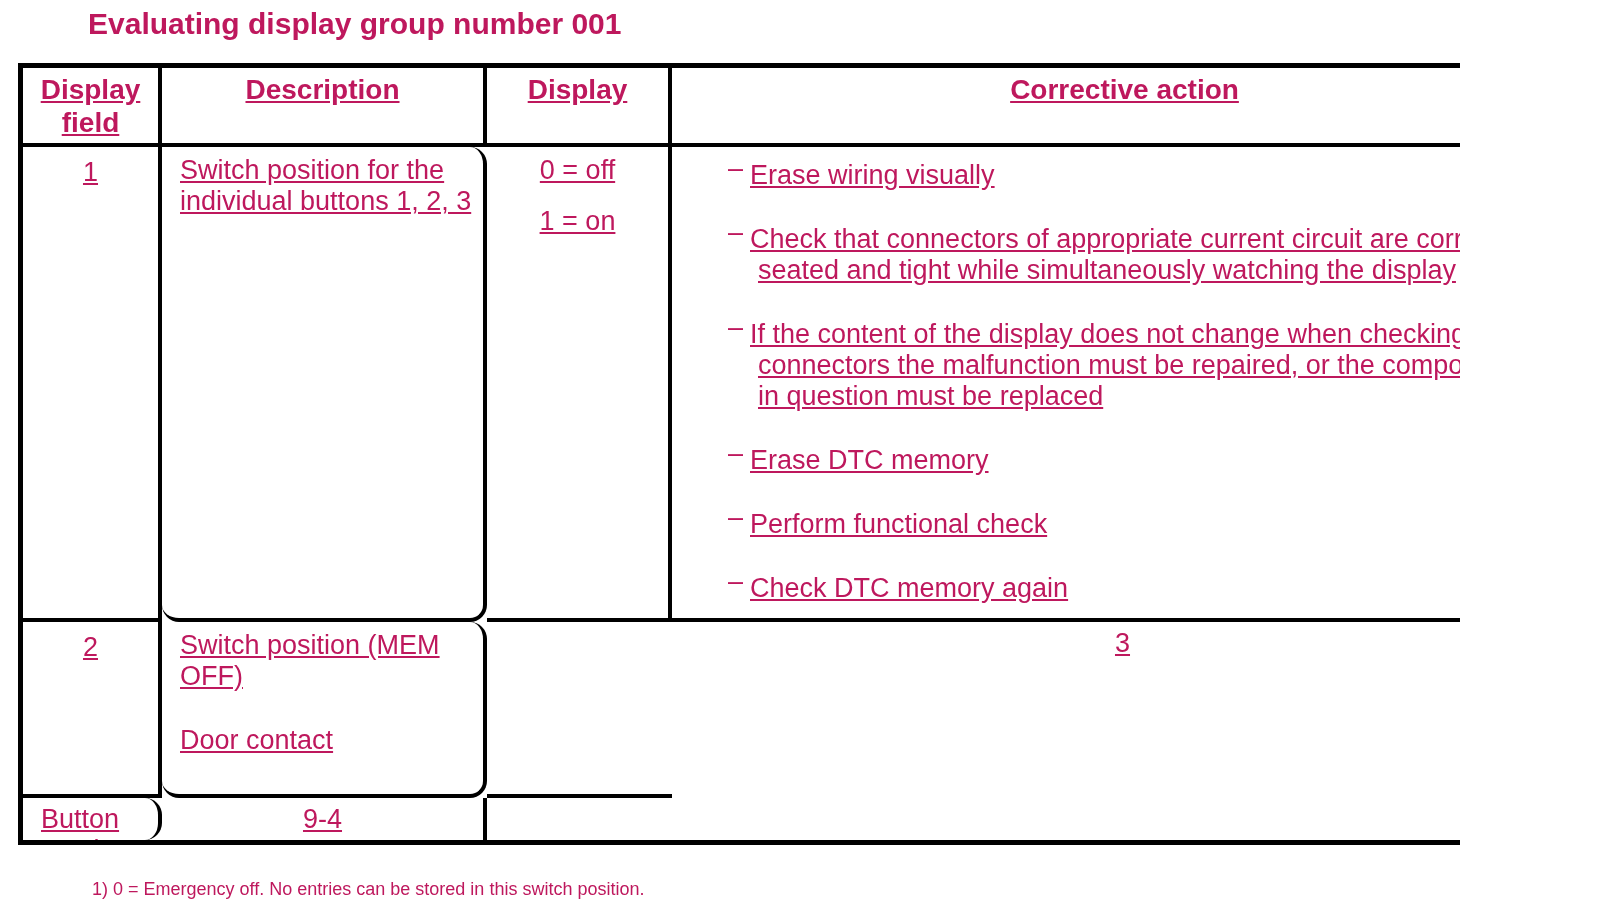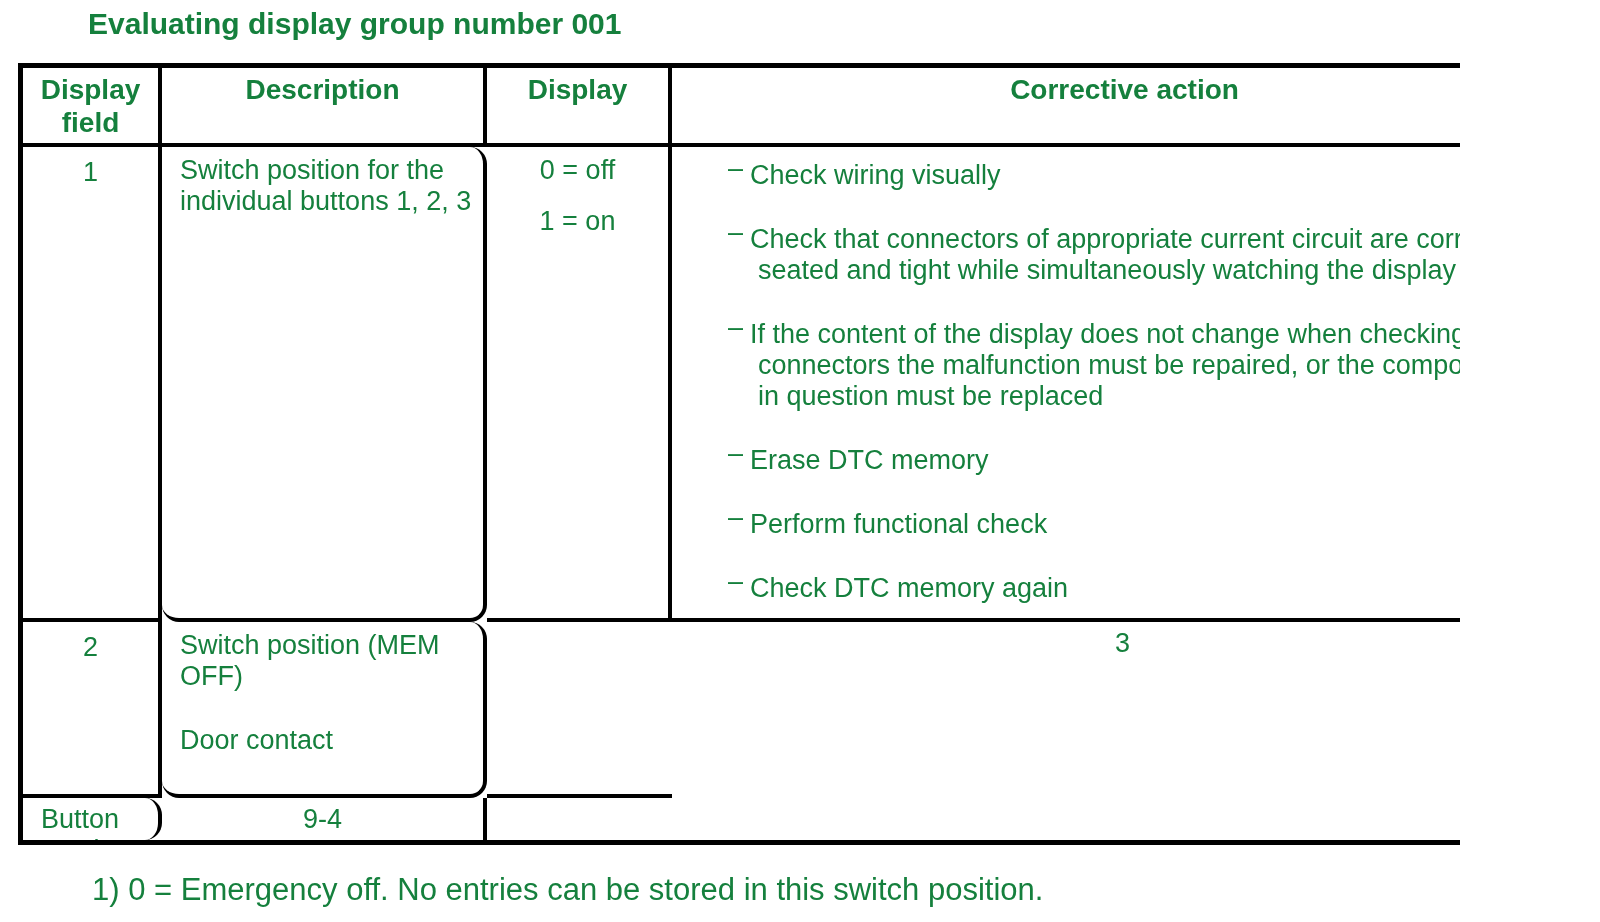--- a/index.html
+++ b/index.html
@@ -1,21 +1,21 @@
 <!DOCTYPE html>
 <html><head>
 <meta charset="utf-8">
 <style>
   html, body { margin: 0; padding: 0; background: #ffffff; }
   .page {
     position: relative;
     width: 1460px;
     height: 922px;
     background: #ffffff;
-    color: #15803d;
+    color: #be185d;
     font-family: "Liberation Sans", sans-serif;
     font-size: 27px;
     line-height: 31px;
     overflow: hidden;
   }
   .title {
     position: absolute;
     left: 88px;
     top: 7px;
     font-size: 30px;
@@ -32,20 +32,21 @@
     border: 5px solid #000000;
     display: grid;
     grid-template-columns: 139px 325px 185px 1fr;
     grid-template-rows: 79px 475px 176px 1fr;
   }
   .c {
     box-sizing: border-box;
     border-right: 4px solid #000000;
     border-bottom: 4px solid #000000;
     overflow: hidden;
+    text-decoration: underline;
   }
   .cr { border-right: none; }
   .cb { border-bottom: none; }
   .hc {
     font-weight: 700;
     font-size: 28px;
     line-height: 33px;
     text-align: center;
     padding-top: 5px;
   }
@@ -67,21 +68,21 @@
   .dash {
     display: inline-block;
     width: 22px;
     text-indent: 0;
     transform: translateY(-7px);
   }
   .footnote {
     position: absolute;
     left: 92px;
     top: 874px;
-    font-size: 31px;
+    font-size: 18px;
   }
 </style>
 </head>
 <body>
 
 <div class="page">
 
   <div class="title">Evaluating display group number 001</div>
 
   <div class="grid">
@@ -93,21 +94,21 @@
 
     <div class="c fieldc">1</div>
     <div class="c descc">
       <div>Switch position for the individual buttons 1, 2, 3</div>
     </div>
     <div class="c dispc">
       <div>0 = off</div>
       <div class="gap32">1 = on</div>
     </div>
     <div class="c cr corrc">
-      <div class="ca-item"><span class="dash">–</span><span>Check wiring visually</span></div>
+      <div class="ca-item"><span class="dash">–</span><span>Erase wiring visually</span></div>
       <div class="ca-item"><span class="dash">–</span><span>Check that connectors of appropriate current circuit are correctly seated and tight while simultaneously watching the display</span></div>
       <div class="ca-item"><span class="dash">–</span><span>If the content of the display does not change when checking the connectors the malfunction must be repaired, or the component in question must be replaced</span></div>
       <div class="ca-item"><span class="dash">–</span><span>Erase DTC memory</span></div>
       <div class="ca-item"><span class="dash">–</span><span>Perform functional check</span></div>
       <div class="ca-item"><span class="dash">–</span><span>Check DTC memory again</span></div>
     </div>
 
     <div class="c fieldc">2</div>
     <div class="c descc">
       <div>Switch position (MEM OFF)</div>

